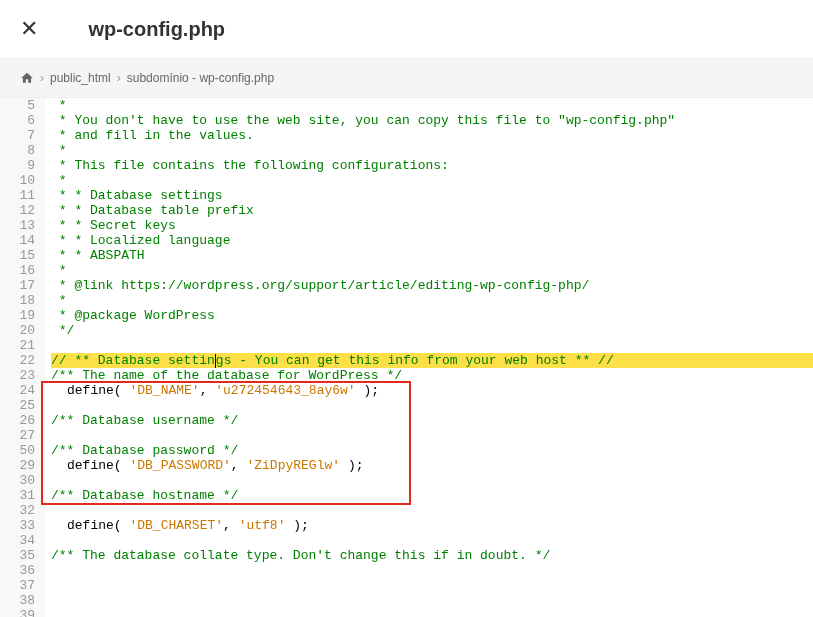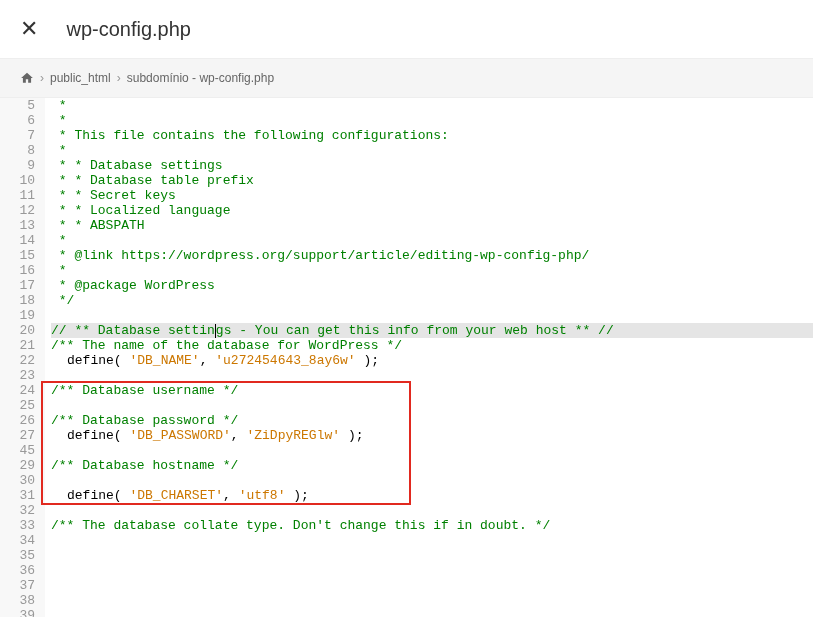--- a/index.html
+++ b/index.html
@@ -1,32 +1,32 @@
 <!DOCTYPE html>
 <html><head>
 <meta charset="utf-8">
 <style>
 * { margin: 0; padding: 0; box-sizing: border-box; }
 body { font-family: -apple-system, BlinkMacSystemFont, "Segoe UI", Arial, sans-serif; background: #fff; width: 813px; height: 617px; overflow: hidden; }
 .header { display: flex; align-items: center; padding: 16px 20px; background: #fff; }
 .close-btn { font-size: 22px; color: #333; cursor: pointer; margin-right: 28px; font-weight: 300; }
-.title { font-size: 20px; color: #333; font-weight: 400; }
+.title { font-size: 20px; color: #333; font-weight: 700; margin-left: 22px; }
 .breadcrumb { display: flex; align-items: center; padding: 12px 20px; background: #f5f5f5; border-top: 1px solid #eee; border-bottom: 1px solid #eee; font-size: 12px; color: #666; gap: 6px; }
 .breadcrumb .home-icon { width: 14px; height: 14px; fill: #666; }
 .breadcrumb .sep { color: #999; }
 .editor { display: flex; background: #fff; font-family: "Courier New", monospace; font-size: 13px; line-height: 15px; }
 .gutter { background: #f8f8f8; color: #999; text-align: right; padding: 0 10px; user-select: none; min-width: 45px; }
 .gutter div { height: 15px; }
 .code { flex: 1; padding-left: 6px; position: relative; }
 .code-line { height: 15px; white-space: pre; }
 .c-comment { color: #008000; }
 .c-func { color: #000; margin-left: 16px; }
 .c-string { color: #cc7700; margin-top: 38px; }
 .c-punc { color: #000; }
-.line-highlight { background: #e5e5e5; }
+.line-highlight { background: #fde047; }
 .red-box { position: absolute; border: 2px solid #e1291f; pointer-events: none; }
 .cursor { display: inline-block; width: 1px; height: 14px; background: #000; vertical-align: text-bottom; position: relative; }
 </style>
 </head>
 <body>
 
 <div class="header">
   <span class="close-btn">✕</span>
   <span class="title">wp-config.php</span>
 </div>
@@ -59,36 +59,38 @@
       <div>18</div>
       <div>19</div>
       <div>20</div>
       <div>21</div>
       <div>22</div>
       <div>23</div>
       <div>24</div>
       <div>25</div>
       <div>26</div>
       <div>27</div>
-      <div>45</div>
+      <div>50</div>
       <div>29</div>
       <div>30</div>
       <div>31</div>
       <div>32</div>
       <div>33</div>
       <div>34</div>
       <div>35</div>
       <div>36</div>
       <div>37</div>
       <div>38</div>
       <div>39</div>
     </div>
   <div class="code" id="code">
     <div class="red-box" id="redbox" style="top: 283px; left: -4px; width: 370px; height: 124px;"></div>
   <div class="code-line"><span class="c-comment"> *</span></div>
+      <div class="code-line"><span class="c-comment"> * You don't have to use the web site, you can copy this file to "wp-config.php"</span></div>
+      <div class="code-line"><span class="c-comment"> * and fill in the values.</span></div>
       <div class="code-line"><span class="c-comment"> *</span></div>
       <div class="code-line"><span class="c-comment"> * This file contains the following configurations:</span></div>
       <div class="code-line"><span class="c-comment"> *</span></div>
       <div class="code-line"><span class="c-comment"> * * Database settings</span></div>
       <div class="code-line"><span class="c-comment"> * * Database table prefix</span></div>
       <div class="code-line"><span class="c-comment"> * * Secret keys</span></div>
       <div class="code-line"><span class="c-comment"> * * Localized language</span></div>
       <div class="code-line"><span class="c-comment"> * * ABSPATH</span></div>
       <div class="code-line"><span class="c-comment"> *</span></div>
       <div class="code-line"><span class="c-comment"> * @link https://wordpress.org/support/article/editing-wp-config-php/</span></div>

